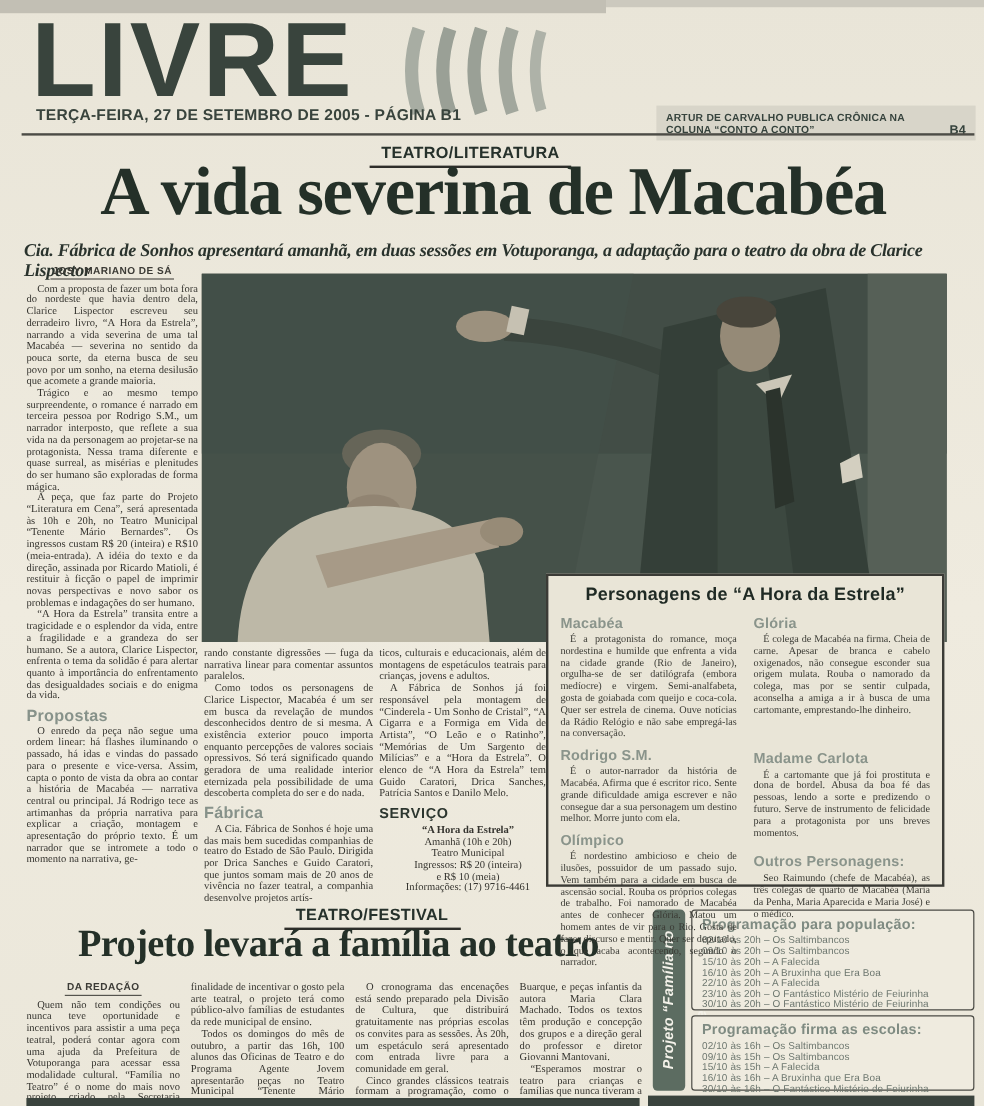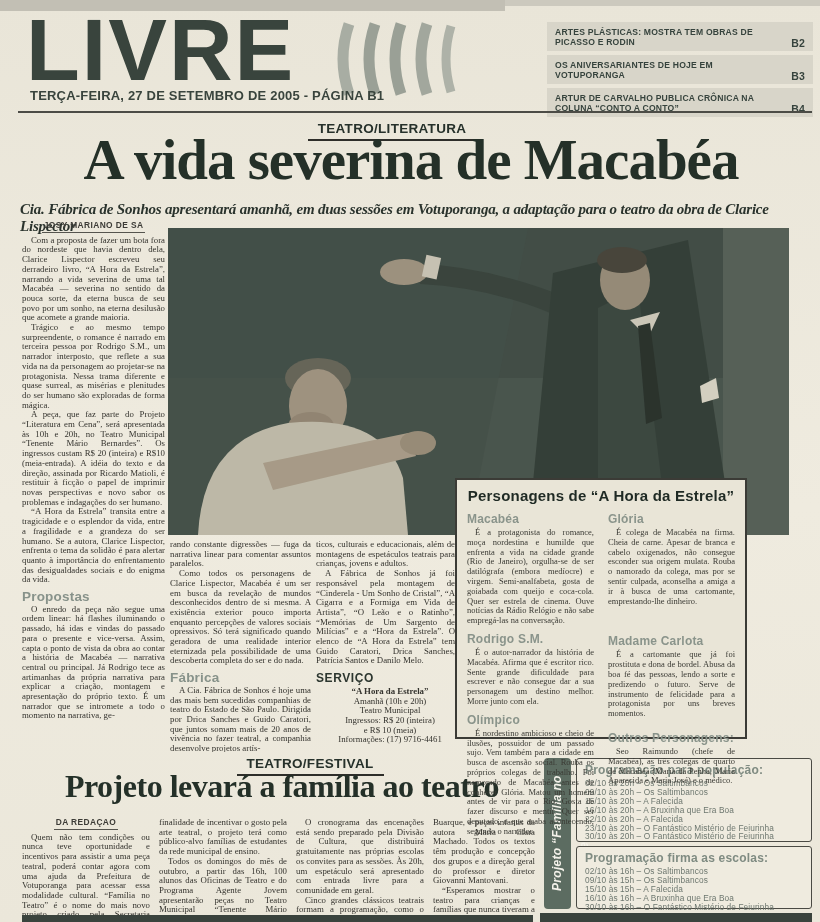--- a/index.html
+++ b/index.html
@@ -70,21 +70,21 @@
     color:#2c362f;margin:8px 0 3px;letter-spacing:0.6px;text-align:left;
   }
   .servico-line{text-indent:0;text-align:center;}
   .servico-line.b{font-weight:bold;}
 
   
   .photo{position:absolute;left:168px;top:228px;width:621px;height:307px;}
 
   
   .pers-box{
-    position:absolute;left:455px;top:478px;width:292px;height:261px;z-index:5;
+    position:absolute;left:455px;top:478px;width:332px;height:261px;z-index:5;
     background:#e9e5d7;border:2px solid #3b3b36;box-sizing:border-box;padding:7px 10px 6px;
   }
   .pers-title{
     text-align:center;font-family:"Liberation Sans",sans-serif;font-weight:bold;
     font-size:15px;color:#1f2a24;margin-bottom:2px;letter-spacing:0.2px;
   }
   .pers-cols{display:flex;gap:14px;}
   .pers-col{flex:1;}
   .pers-head{
     font-family:"Liberation Sans",sans-serif;font-weight:bold;font-size:12px;
@@ -128,28 +128,20 @@
   <svg class="logo-stripes" width="128" height="74" viewBox="0 0 128 74">
     <path d="M16,2 Q4,37 16,72" stroke="#a8ada3" stroke-width="11" fill="none"></path>
     <path d="M42,2 Q30,37 42,72" stroke="#9aa096" stroke-width="11" fill="none"></path>
     <path d="M68,2 Q56,37 68,72" stroke="#9aa096" stroke-width="11" fill="none"></path>
     <path d="M94,2 Q82,37 94,72" stroke="#a2a79d" stroke-width="11" fill="none"></path>
     <path d="M118,4 Q108,37 118,70" stroke="#aeb2a8" stroke-width="9" fill="none"></path>
   </svg>
 
   <div class="dateline">TERÇA-FEIRA, 27 DE SETEMBRO DE 2005 - PÁGINA B1</div>
 
-  <div class="index-row" style="top:22px">
-    <span class="idx-text">ARTES PLÁSTICAS: MOSTRA TEM OBRAS DE PICASSO E RODIN</span>
-    <span class="idx-page">B2</span>
-  </div>
-  <div class="index-row" style="top:55px">
-    <span class="idx-text">OS ANIVERSARIANTES DE HOJE EM VOTUPORANGA</span>
-    <span class="idx-page">B3</span>
-  </div>
   <div class="index-row" style="top:88px">
     <span class="idx-text">ARTUR DE CARVALHO PUBLICA CRÔNICA NA COLUNA “CONTO A CONTO”</span>
     <span class="idx-page">B4</span>
   </div>
 
   <div class="header-rule"></div>
 
   <div class="kicker-wrap" style="left:4px;top:119px;width:756px;padding-left:10px;">
     <span class="kicker">TEATRO/LITERATURA</span>
   </div>
@@ -216,21 +208,21 @@
 
   </div>
 
   <div class="pers-box">
     <div class="pers-title">Personagens de “A Hora da Estrela”</div>
     <div class="pers-cols">
       <div class="pers-col">
         <div class="pers-head">Macabéa</div>
         <div class="pers-body">É a protagonista do romance, moça nordestina e humilde que enfrenta a vida na cidade grande (Rio de Janeiro), orgulha-se de ser datilógrafa (embora medíocre) e virgem. Semi-analfabeta, gosta de goiabada com queijo e coca-cola. Quer ser estrela de cinema. Ouve notícias da Rádio Relógio e não sabe empregá-las na conversação.</div>
         <div class="pers-head">Rodrigo S.M.</div>
-        <div class="pers-body">É o autor-narrador da história de Macabéa. Afirma que é escritor rico. Sente grande dificuldade para escrever e não consegue dar a sua personagem um destino melhor. Morre junto com ela.</div>
+        <div class="pers-body">É o autor-narrador da história de Macabéa. Afirma que é escritor rico. Sente grande dificuldade amiga escrever e não consegue dar a sua personagem um destino melhor. Morre junto com ela.</div>
         <div class="pers-head">Olímpico</div>
         <div class="pers-body">É nordestino ambicioso e cheio de ilusões, possuidor de um passado sujo. Vem também para a cidade em busca de ascensão social. Rouba os próprios colegas de trabalho. Foi namorado de Macabéa antes de conhecer Glória. Matou um homem antes de vir para o Rio. Gosta de fazer discurso e mentir. Quer ser deputado, o que acaba acontecendo, segundo o narrador.</div>
       </div>
       <div class="pers-col">
         <div class="pers-head">Glória</div>
         <div class="pers-body">É colega de Macabéa na firma. Cheia de carne. Apesar de branca e cabelo oxigenados, não consegue esconder sua origem mulata. Rouba o namorado da colega, mas por se sentir culpada, aconselha a amiga a ir à busca de uma cartomante, emprestando-lhe dinheiro.</div>
         <div class="pers-head" style="margin-top:28px">Madame Carlota</div>
         <div class="pers-body">É a cartomante que já foi prostituta e dona de bordel. Abusa da boa fé das pessoas, lendo a sorte e predizendo o futuro. Serve de instrumento de felicidade para a protagonista por uns breves momentos.</div>
         <div class="pers-head" style="margin-top:12px">Outros Personagens:</div>
         <div class="pers-body">Seo Raimundo (chefe de Macabéa), as três colegas de quarto de Macabéa (Maria da Penha, Maria Aparecida e Maria José) e o médico.</div>

